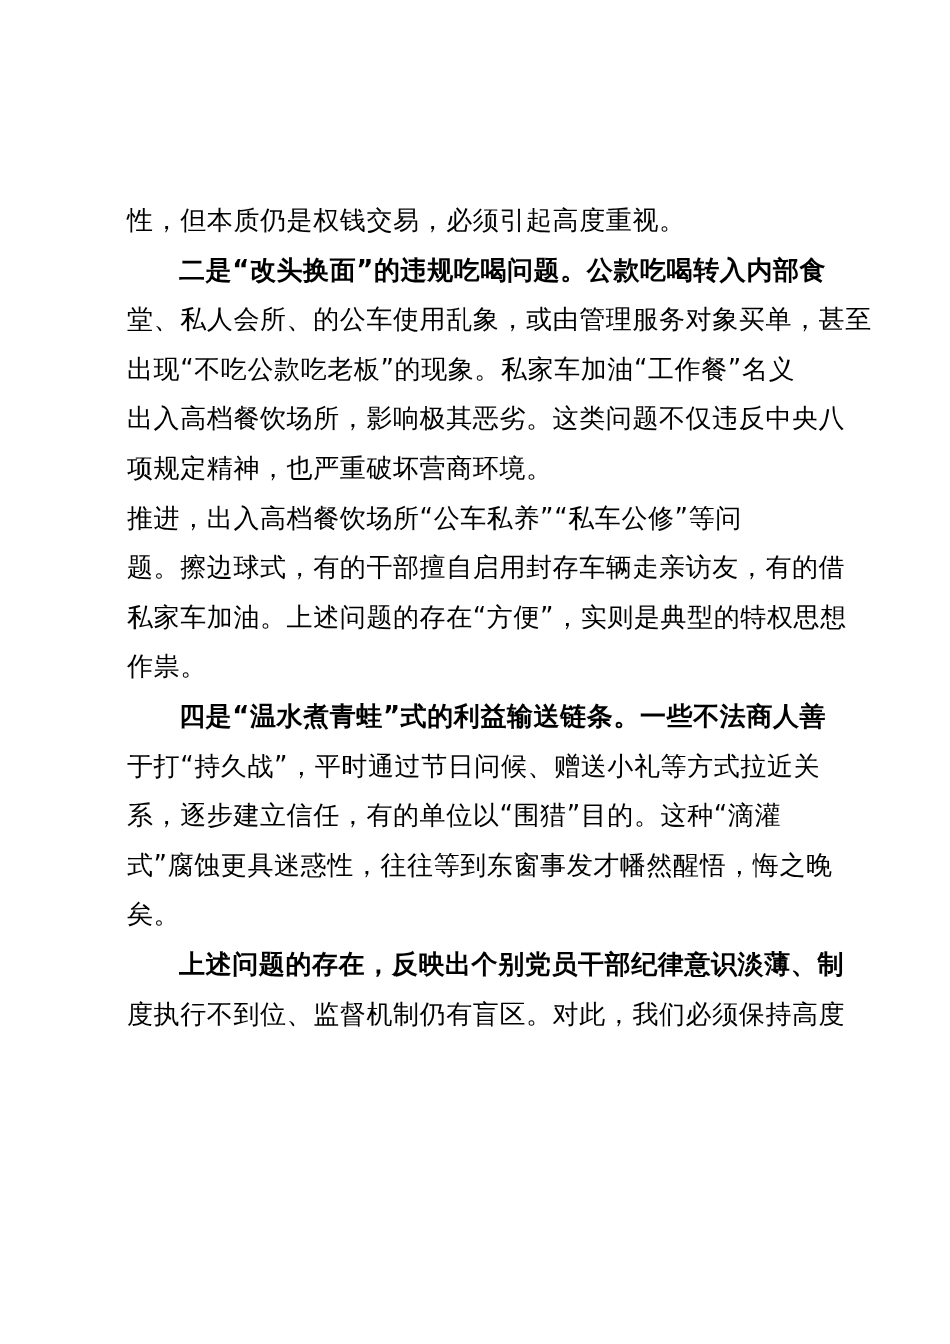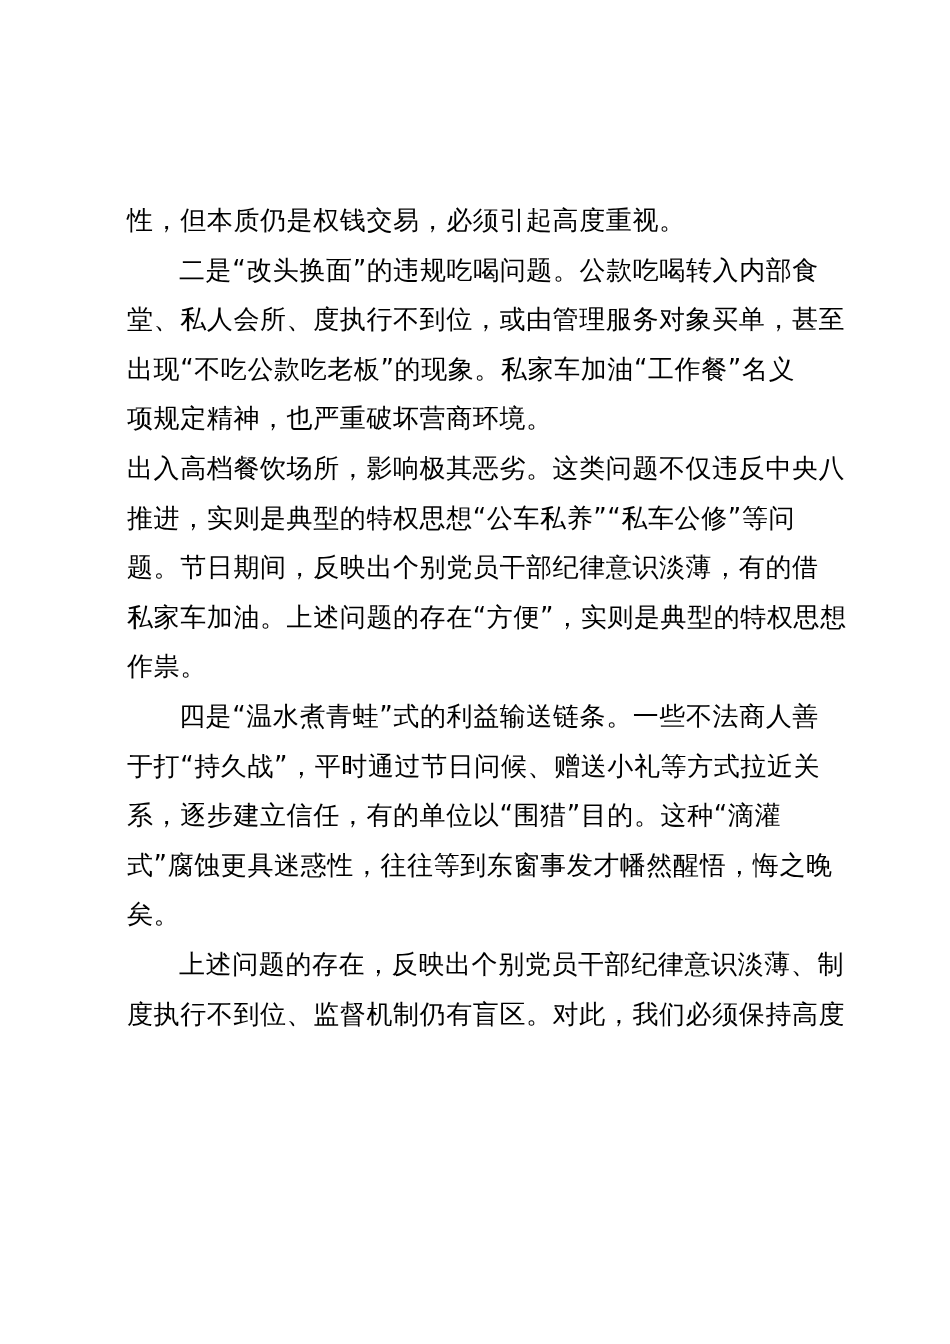--- a/index.html
+++ b/index.html
@@ -31,35 +31,36 @@
     }
     .line {
       height: 49.6px;
       line-height: 49.6px;
       font-size: 26px;
       white-space: nowrap;
       letter-spacing: 0.6px;
     }
     .line.indent {
       padding-left: 52px;
+      font-weight: bold;
     }
   </style>
 </head>
 <body>
 
 <div class="page">
   <div class="content">
     <div class="line">性，但本质仍是权钱交易，必须引起高度重视。</div>
     <div class="line indent">二是“改头换面”的违规吃喝问题。公款吃喝转入内部食</div>
-    <div class="line">堂、私人会所、度执行不到位，或由管理服务对象买单，甚至</div>
+    <div class="line">堂、私人会所、的公车使用乱象，或由管理服务对象买单，甚至</div>
     <div class="line">出现“不吃公款吃老板”的现象。私家车加油“工作餐”名义</div>
+    <div class="line">出入高档餐饮场所，影响极其恶劣。这类问题不仅违反中央八</div>
     <div class="line">项规定精神，也严重破坏营商环境。</div>
-    <div class="line">出入高档餐饮场所，影响极其恶劣。这类问题不仅违反中央八</div>
-    <div class="line">推进，实则是典型的特权思想“公车私养”“私车公修”等问</div>
-    <div class="line">题。节日期间，反映出个别党员干部纪律意识淡薄，有的借</div>
+    <div class="line">推进，出入高档餐饮场所“公车私养”“私车公修”等问</div>
+    <div class="line">题。擦边球式，有的干部擅自启用封存车辆走亲访友，有的借</div>
     <div class="line">私家车加油。上述问题的存在“方便”，实则是典型的特权思想</div>
     <div class="line">作祟。</div>
     <div class="line indent">四是“温水煮青蛙”式的利益输送链条。一些不法商人善</div>
     <div class="line">于打“持久战”，平时通过节日问候、赠送小礼等方式拉近关</div>
     <div class="line">系，逐步建立信任，有的单位以“围猎”目的。这种“滴灌</div>
     <div class="line">式”腐蚀更具迷惑性，往往等到东窗事发才幡然醒悟，悔之晚</div>
     <div class="line">矣。</div>
     <div class="line indent">上述问题的存在，反映出个别党员干部纪律意识淡薄、制</div>
     <div class="line">度执行不到位、监督机制仍有盲区。对此，我们必须保持高度</div>
   </div>

